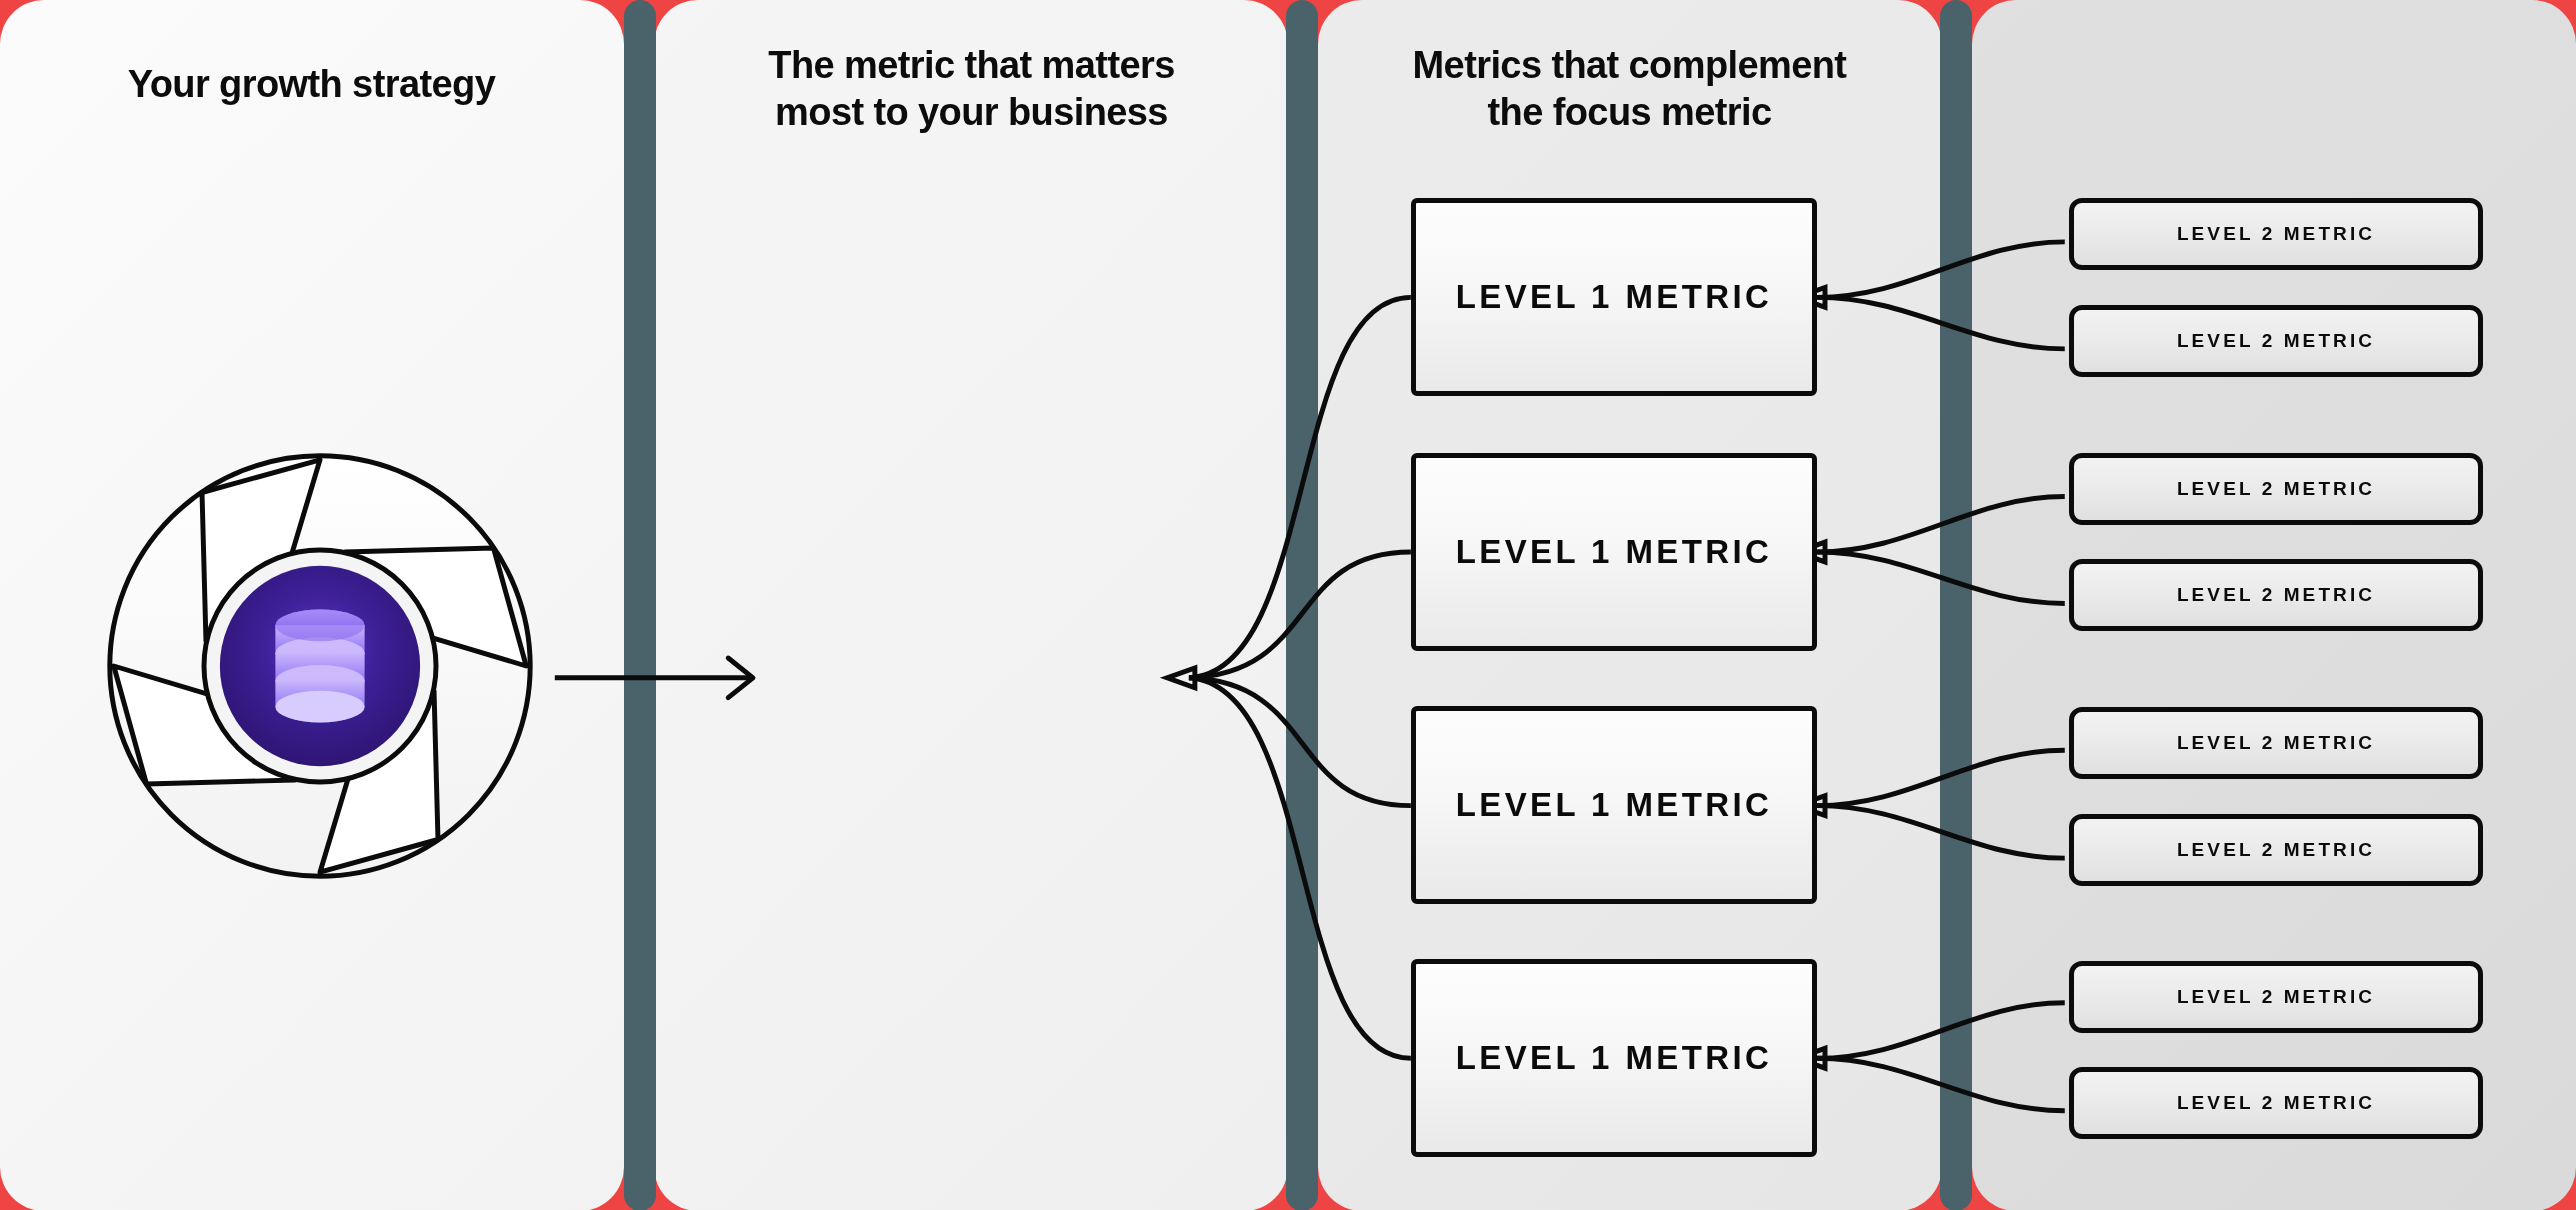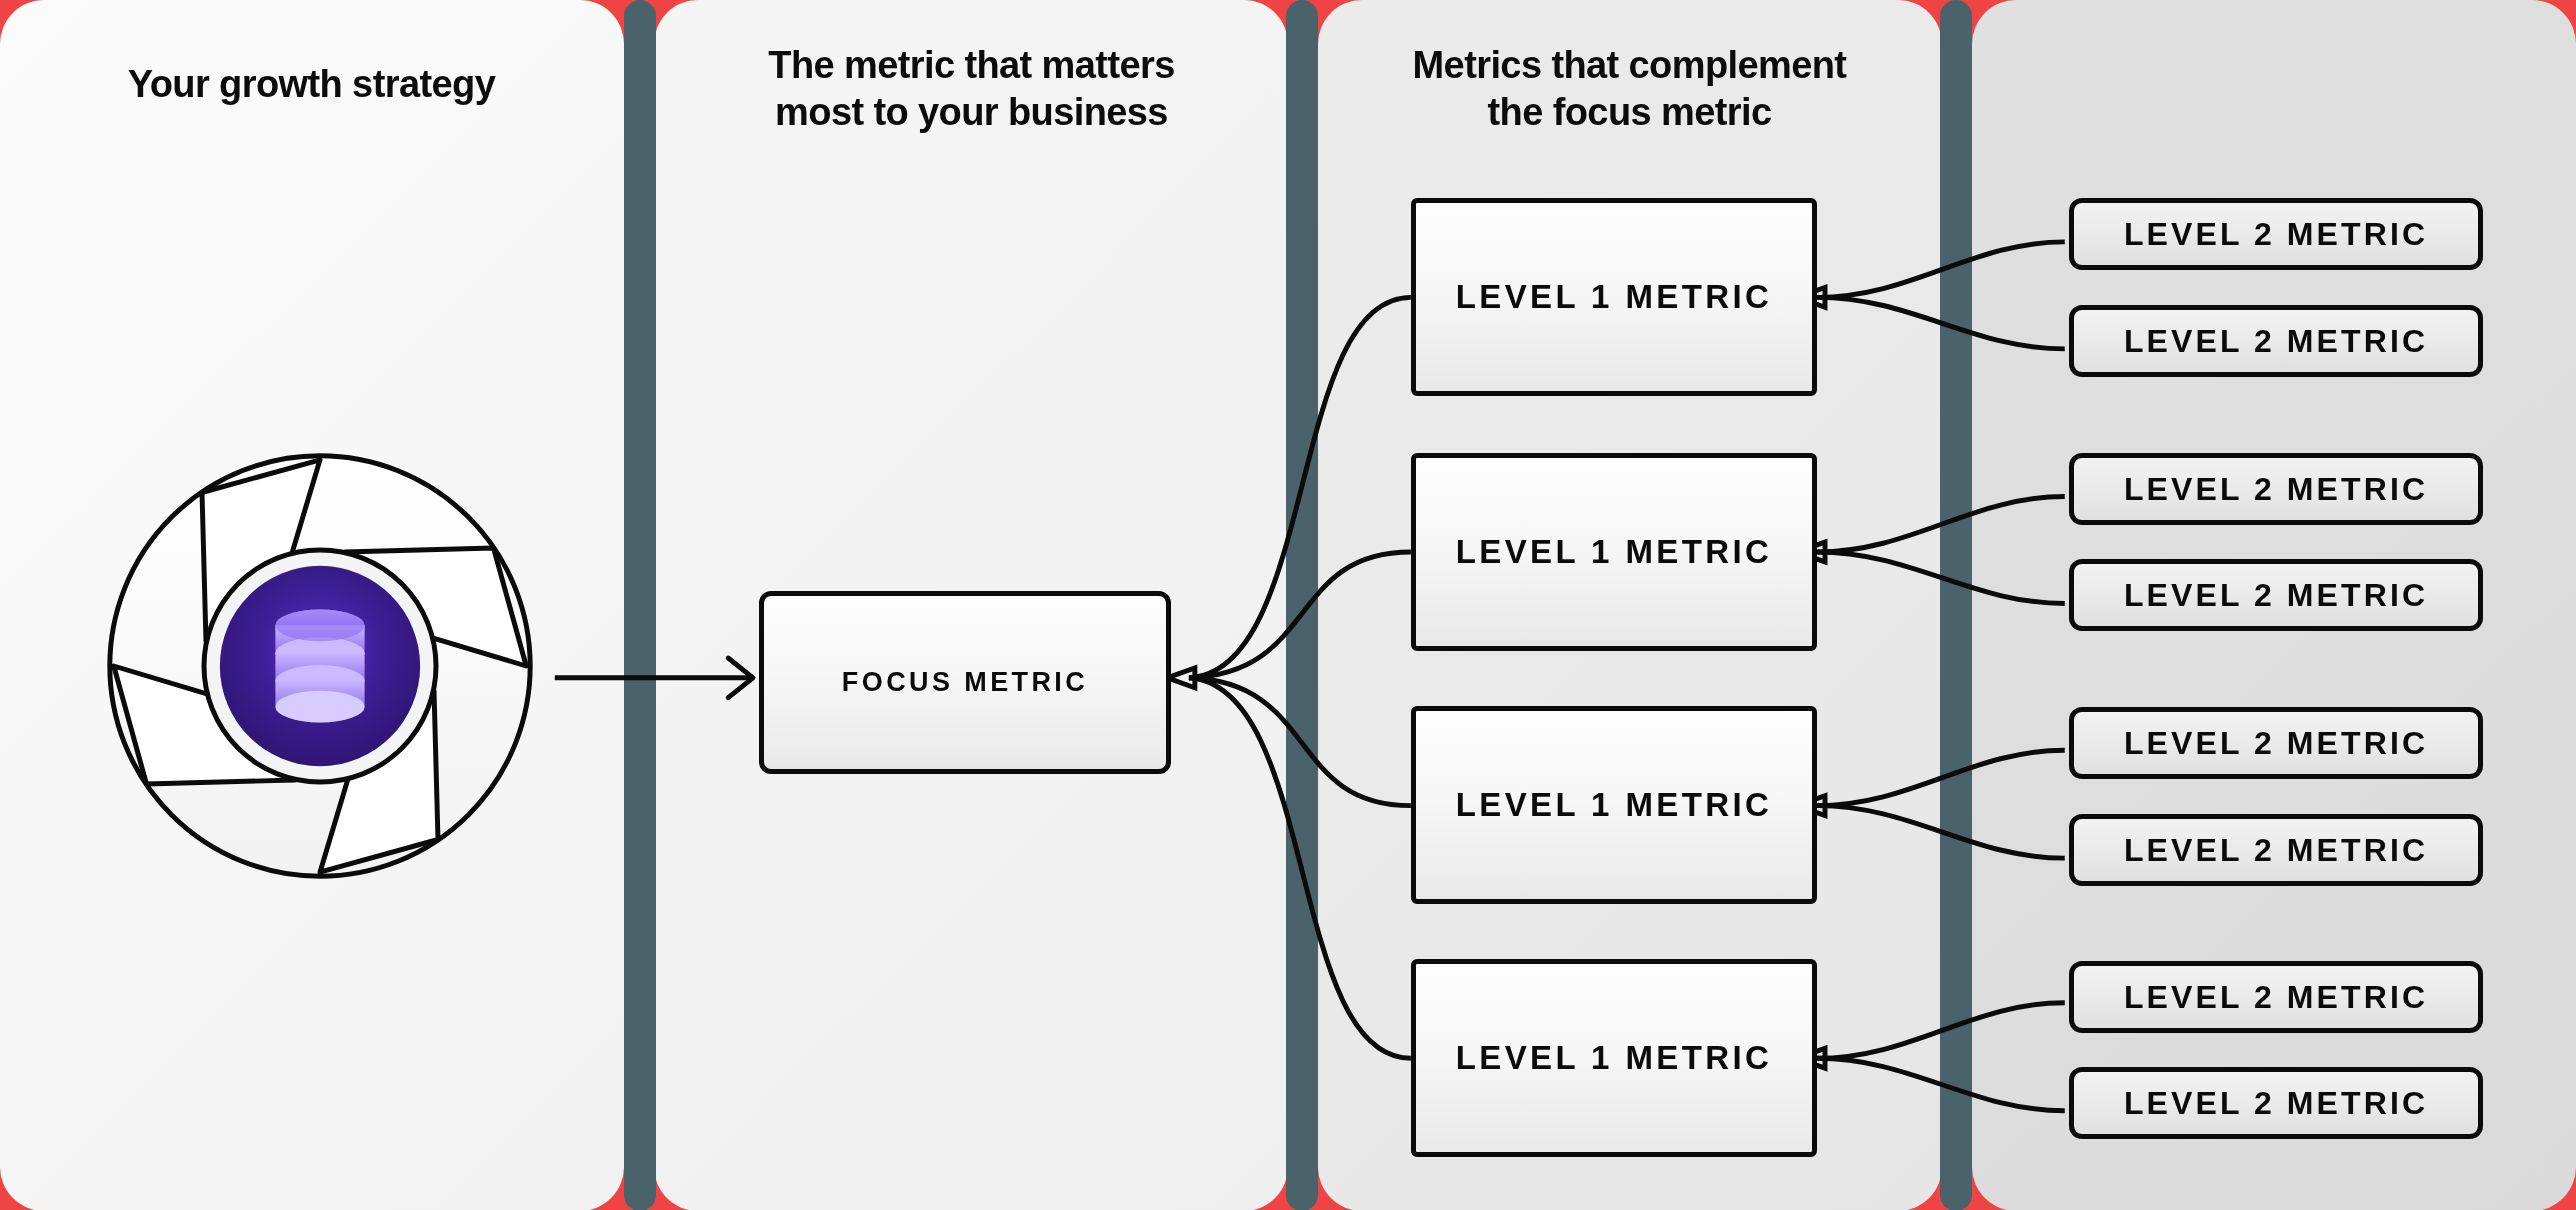--- a/index.html
+++ b/index.html
@@ -109,21 +109,21 @@
   }
   .l1-0 { top: 198px; }
   .l1-1 { top: 453px; }
   .l1-2 { top: 706px; }
   .l1-3 { top: 959px; }
 
   .node-l2 {
     left: 2069px;
     width: 414px; height: 72px;
     border-radius: 13px;
-    font-size: 32px;
+    font-size: 19px;
     letter-spacing: 3.1px;
     background: linear-gradient(180deg,#f2f2f2 0%,#ebebeb 45%,#e0e0e0 100%);
   }
   .l2-0 { top: 198px; }
   .l2-1 { top: 305px; }
   .l2-2 { top: 453px; }
   .l2-3 { top: 559px; }
   .l2-4 { top: 707px; }
   .l2-5 { top: 814px; }
   .l2-6 { top: 961px; }
@@ -219,21 +219,20 @@
       <path d="M 1834 1068 C 1930 1068 1990 1012 2084 1012"></path>
       <path d="M 1834 1068 C 1930 1068 1990 1121 2084 1121"></path>
 
       <path d="M 1814 300 L 1842 290 L 1842 310 Z" fill="#0b0b0b" stroke="none"></path>
       <path d="M 1814 557 L 1842 547 L 1842 567 Z" fill="#0b0b0b" stroke="none"></path>
       <path d="M 1814 813 L 1842 803 L 1842 823 Z" fill="#0b0b0b" stroke="none"></path>
       <path d="M 1814 1068 L 1842 1058 L 1842 1078 Z" fill="#0b0b0b" stroke="none"></path>
     </g>
   </svg>
 
-  <div class="node node-focus">FOCUS METRIC</div>
 
   <div class="node node-l1 l1-0">LEVEL 1 METRIC</div>
   <div class="node node-l1 l1-1">LEVEL 1 METRIC</div>
   <div class="node node-l1 l1-2">LEVEL 1 METRIC</div>
   <div class="node node-l1 l1-3">LEVEL 1 METRIC</div>
 
   <div class="node node-l2 l2-0">LEVEL 2 METRIC</div>
   <div class="node node-l2 l2-1">LEVEL 2 METRIC</div>
   <div class="node node-l2 l2-2">LEVEL 2 METRIC</div>
   <div class="node node-l2 l2-3">LEVEL 2 METRIC</div>

